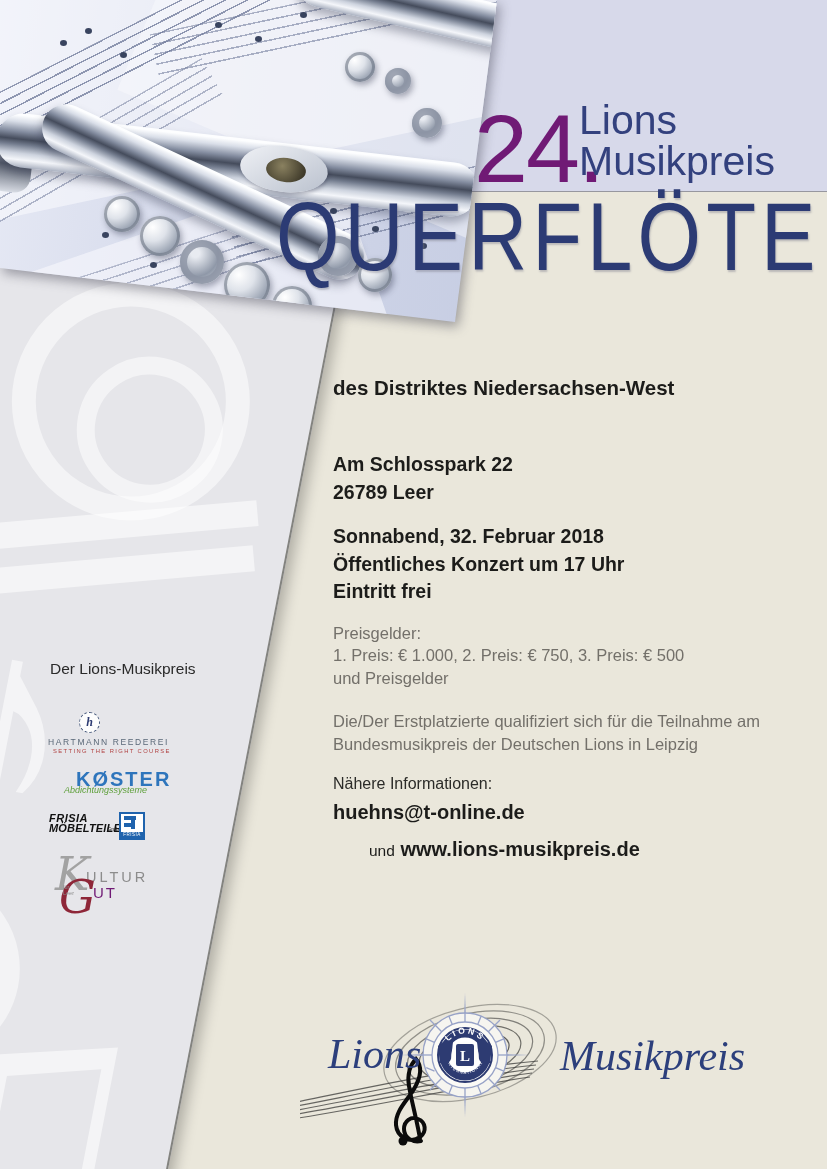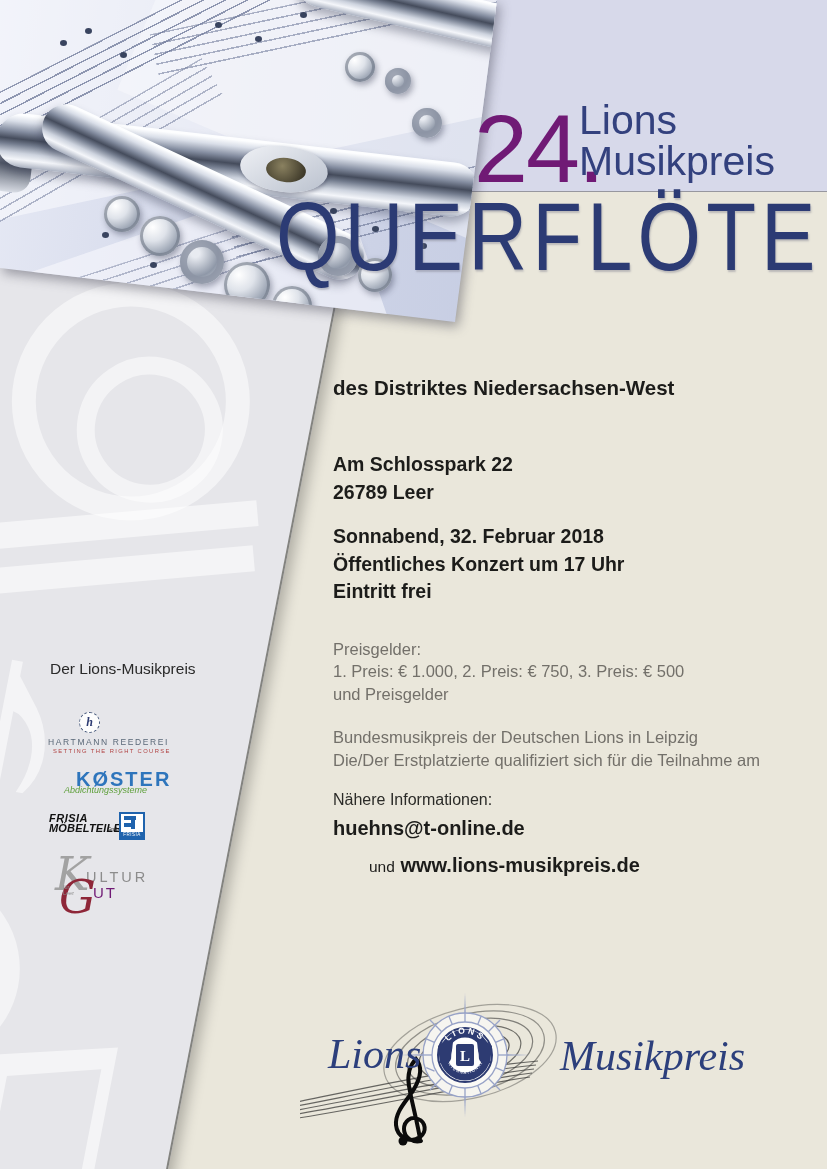--- a/index.html
+++ b/index.html
@@ -58,21 +58,21 @@
             color:#2c3b74;letter-spacing:6px;transform:scaleX(.85);
             transform-origin:0 0;white-space:nowrap;z-index:4;
             text-shadow:1px 2px 2px rgba(130,130,145,.45);}
 
   
   .main-col{position:absolute;left:333px;top:376px;width:480px;z-index:5;color:#1c1c1a;}
   .main-col div{white-space:nowrap;}
   .subtitle{font-size:20.5px;font-weight:bold;line-height:24px;}
   .venue{margin-top:51px;font-size:19.5px;font-weight:bold;line-height:27.5px;}
   .event{margin-top:17px;font-size:19.5px;font-weight:bold;line-height:27.5px;}
-  .gray-blk{margin-top:32px;font-size:16.5px;line-height:22.5px;color:#73706a;}
+  .gray-blk{margin-top:16px;font-size:16.5px;line-height:22.5px;color:#73706a;}
   .qual{margin-top:21px;font-size:16.5px;line-height:22.5px;color:#73706a;}
   .info-label{margin-top:20px;font-size:16px;color:#2b2b28;}
   .email{margin-top:8px;font-size:20px;font-weight:bold;}
   .site{margin-top:14px;font-size:20px;font-weight:bold;}
   .site .conj{font-size:15.5px;font-weight:normal;margin-left:36px;}
 
   
   .sidebar-intro{position:absolute;left:50px;top:658px;z-index:5;
                  font-size:15.5px;line-height:21.5px;color:#2a2a2a;}
   .hm-circle{position:absolute;left:79px;top:712px;width:19px;height:19px;border-radius:50%;
@@ -191,22 +191,22 @@
       <div>Sonnabend, 32. Februar 2018</div>
       <div>Öffentliches Konzert um 17 Uhr</div>
       <div>Eintritt frei</div>
     </div>
     <div class="gray-blk">
       <div>Preisgelder:</div>
       <div>1. Preis: € 1.000, 2. Preis: € 750, 3. Preis: € 500</div>
       <div>und Preisgelder</div>
     </div>
     <div class="qual">
+      <div>Die/Der Erstplatzierte qualifiziert sich für die Teilnahme am</div>
       <div>Bundesmusikpreis der Deutschen Lions in Leipzig</div>
-      <div>Die/Der Erstplatzierte qualifiziert sich für die Teilnahme am</div>
     </div>
     <div class="info-label">Nähere Informationen:</div>
     <div class="email">huehns@t-online.de</div>
     <div class="site"><span class="conj">und</span> <span>www.lions-musikpreis.de</span></div>
   </div>
 
   <div class="sidebar-intro">
     <div>Der Lions-Musikpreis</div>
   </div>
 

